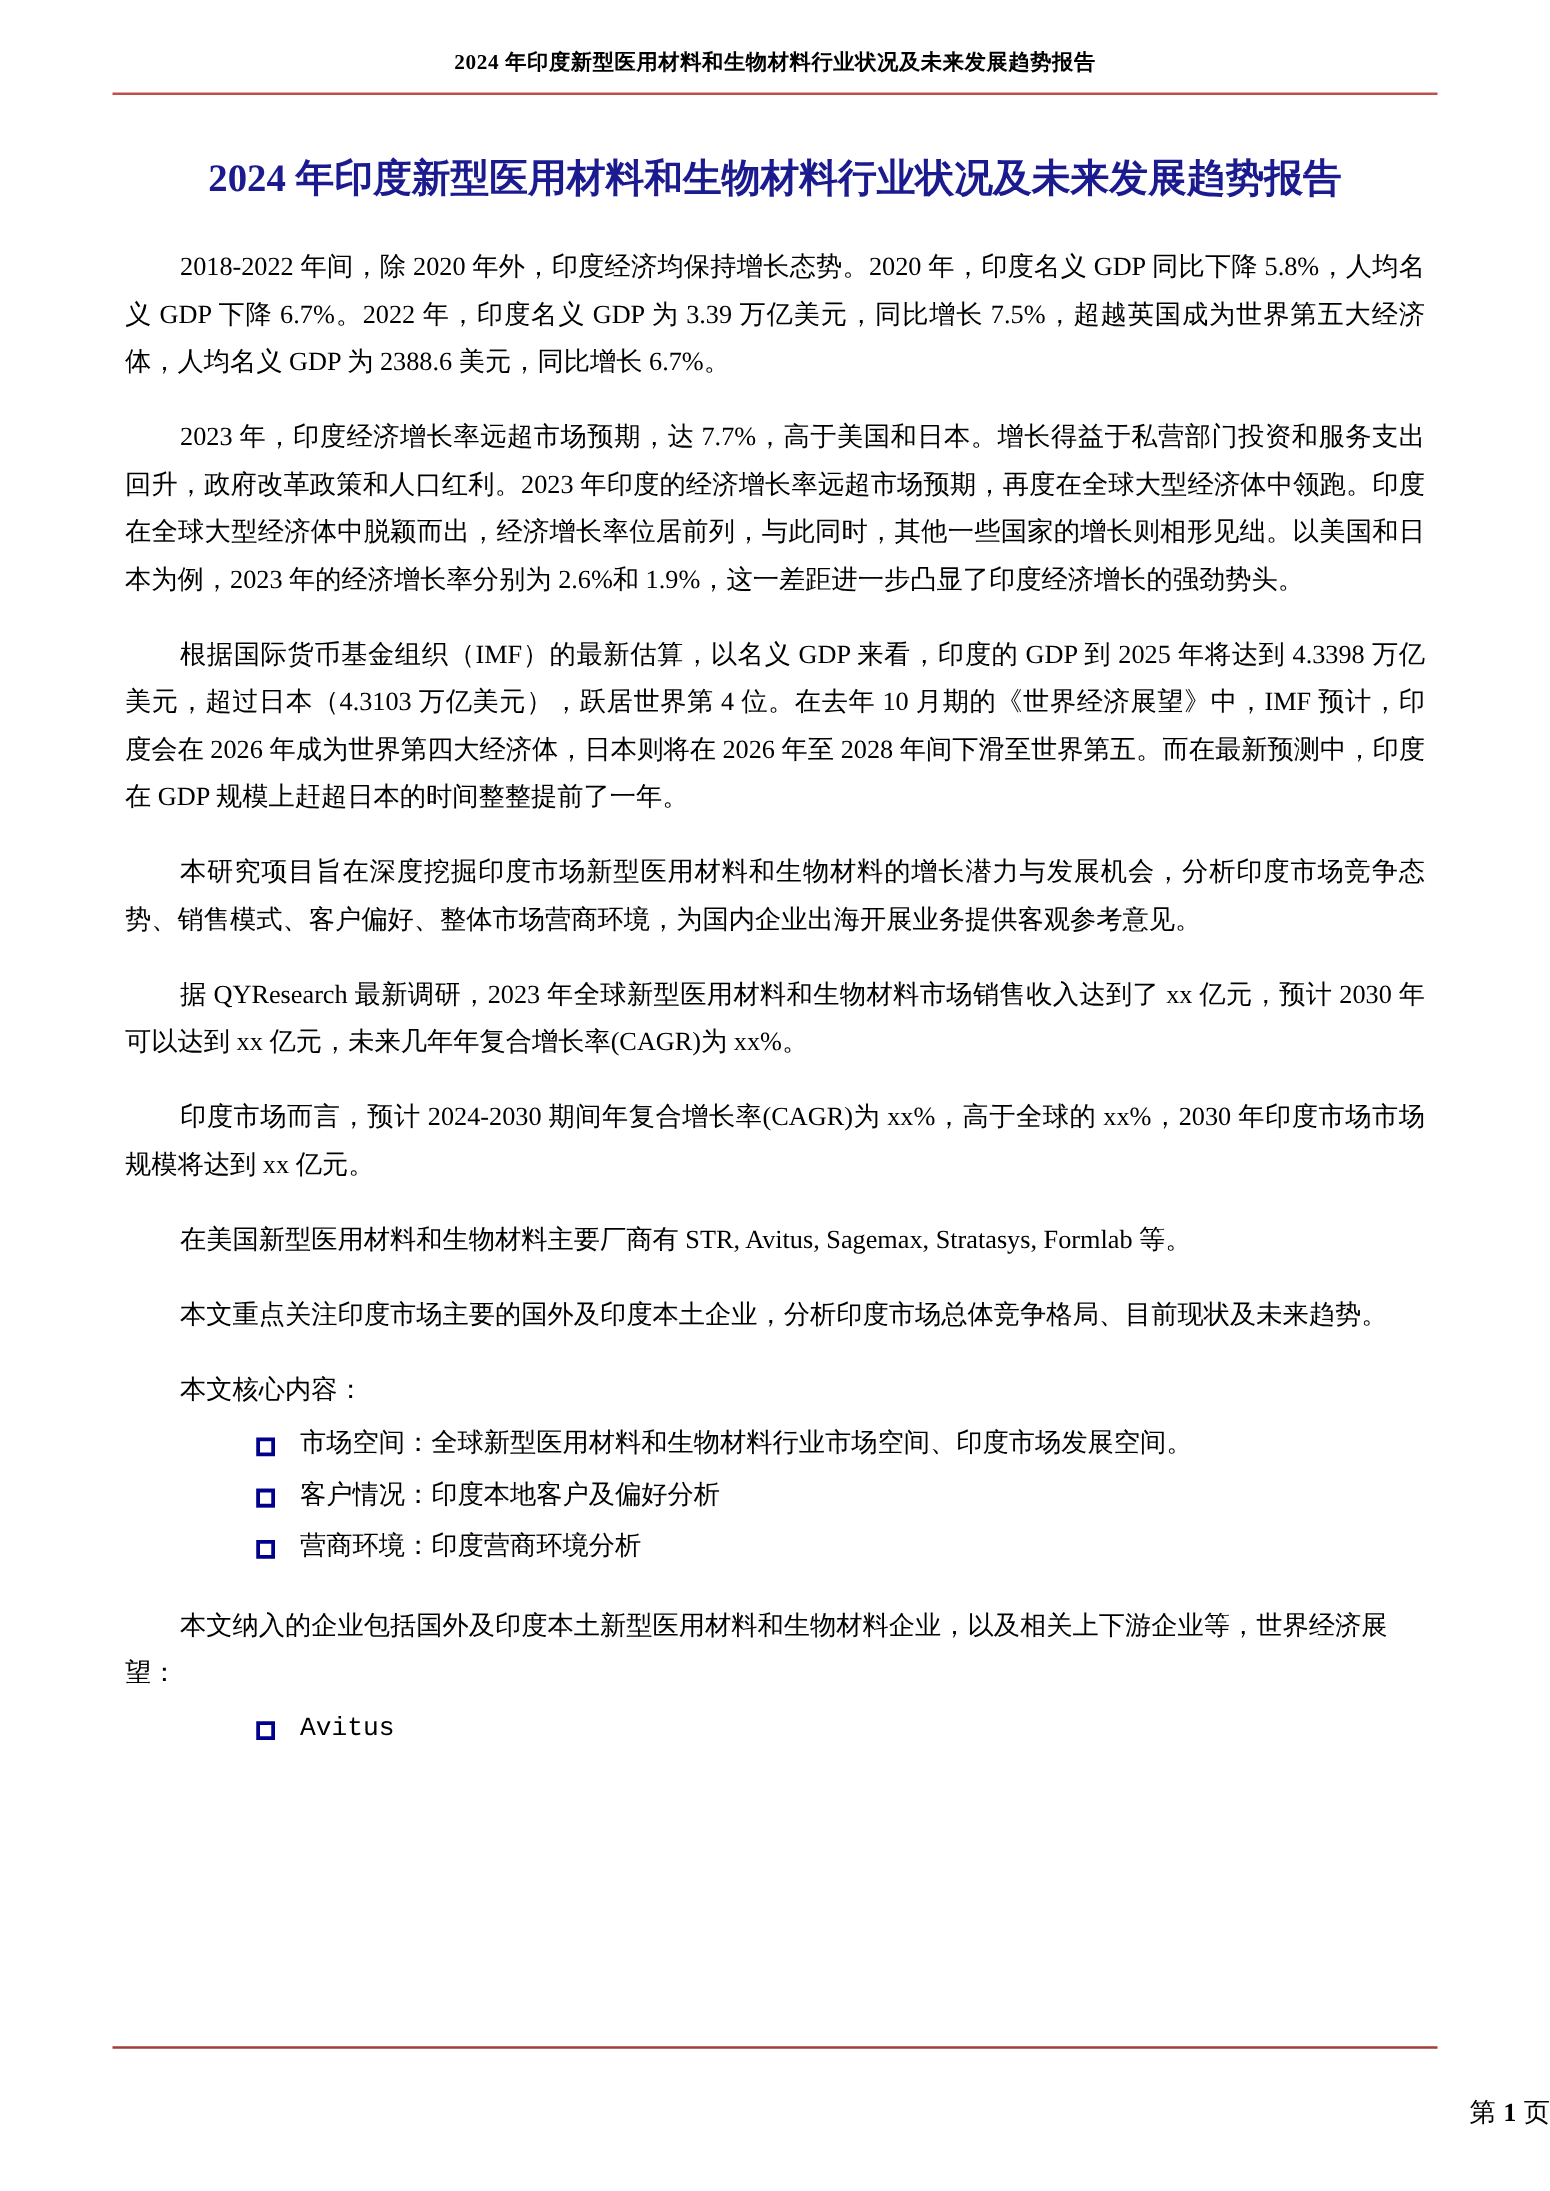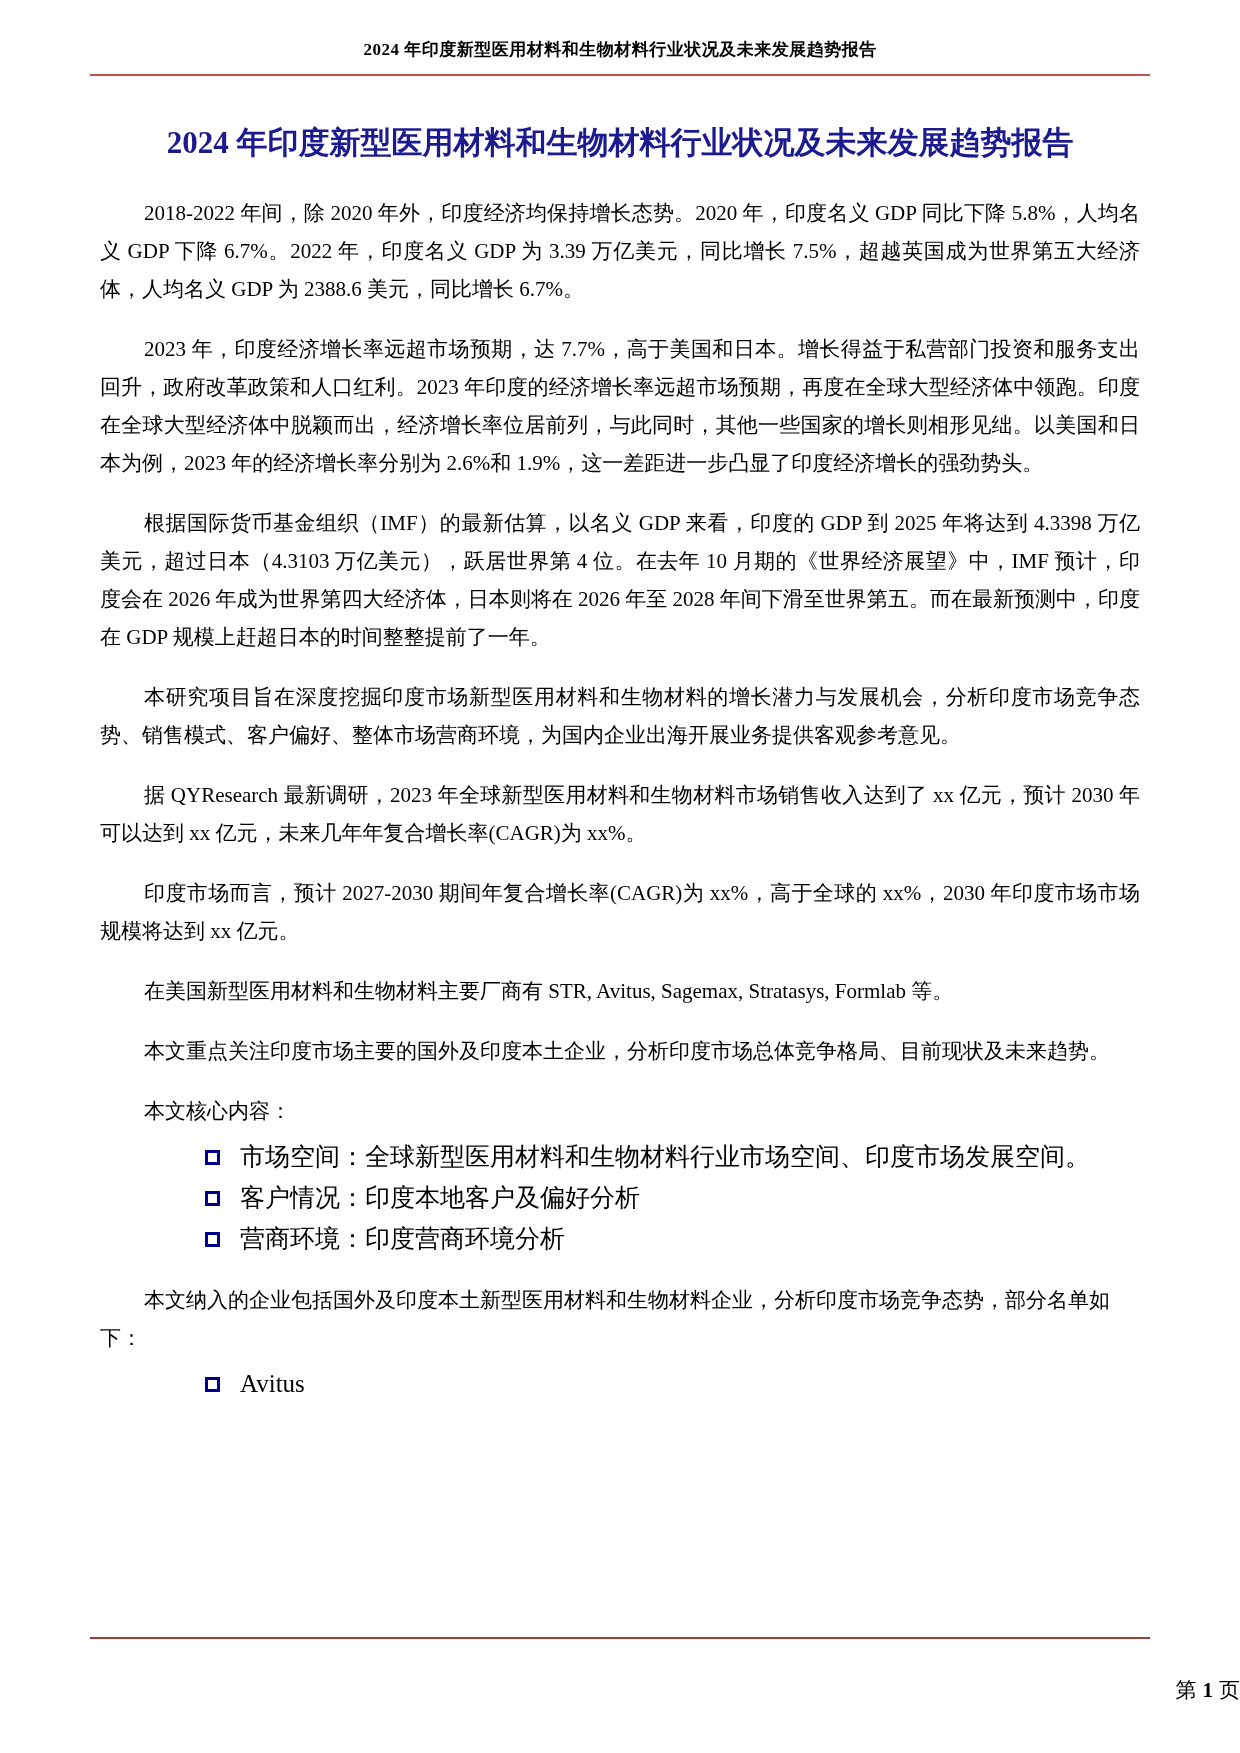--- a/index.html
+++ b/index.html
@@ -52,23 +52,24 @@
   }
   .bullet-list {
     margin: 0 0 22px 0;
   }
   .bullet-list.tight {
     margin-bottom: 0;
   }
   .bullet-item {
     position: relative;
     padding-left: 140px;
-    font-size: 25px;
+    font-size: 21px;
     line-height: 41px;
     text-align: justify;
+    font-family: Liberation Mono, monospace;
   }
   .bullet-item .sq {
     position: absolute;
     left: 105px;
     top: 14px;
     width: 9px;
     height: 9px;
     border: 3px solid #00008B;
     background: #ffffff;
     display: block;
@@ -106,21 +107,21 @@
 
   <div class="content">
 
     <div class="doc-title">2024 年印度新型医用材料和生物材料行业状况及未来发展趋势报告</div>
 
     <p class="body-para">2018-2022 年间，除 2020 年外，印度经济均保持增长态势。2020 年，印度名义 GDP 同比下降 5.8%，人均名义 GDP 下降 6.7%。2022 年，印度名义 GDP 为 3.39 万亿美元，同比增长 7.5%，超越英国成为世界第五大经济体，人均名义 GDP 为 2388.6 美元，同比增长 6.7%。</p>
     <p class="body-para">2023 年，印度经济增长率远超市场预期，达 7.7%，高于美国和日本。增长得益于私营部门投资和服务支出回升，政府改革政策和人口红利。2023 年印度的经济增长率远超市场预期，再度在全球大型经济体中领跑。印度在全球大型经济体中脱颖而出，经济增长率位居前列，与此同时，其他一些国家的增长则相形见绌。以美国和日本为例，2023 年的经济增长率分别为 2.6%和 1.9%，这一差距进一步凸显了印度经济增长的强劲势头。</p>
     <p class="body-para">根据国际货币基金组织（IMF）的最新估算，以名义 GDP 来看，印度的 GDP 到 2025 年将达到 4.3398 万亿美元，超过日本（4.3103 万亿美元），跃居世界第 4 位。在去年 10 月期的《世界经济展望》中，IMF 预计，印度会在 2026 年成为世界第四大经济体，日本则将在 2026 年至 2028 年间下滑至世界第五。而在最新预测中，印度在 GDP 规模上赶超日本的时间整整提前了一年。</p>
     <p class="body-para">本研究项目旨在深度挖掘印度市场新型医用材料和生物材料的增长潜力与发展机会，分析印度市场竞争态势、销售模式、客户偏好、整体市场营商环境，为国内企业出海开展业务提供客观参考意见。</p>
     <p class="body-para">据 QYResearch 最新调研，2023 年全球新型医用材料和生物材料市场销售收入达到了 xx 亿元，预计 2030 年可以达到 xx 亿元，未来几年年复合增长率(CAGR)为 xx%。</p>
-    <p class="body-para">印度市场而言，预计 2027-2030 期间年复合增长率(CAGR)为 xx%，高于全球的 xx%，2030 年印度市场市场规模将达到 xx 亿元。</p>
+    <p class="body-para">印度市场而言，预计 2024-2030 期间年复合增长率(CAGR)为 xx%，高于全球的 xx%，2030 年印度市场市场规模将达到 xx 亿元。</p>
     <p class="body-para">在美国新型医用材料和生物材料主要厂商有 STR, Avitus, Sagemax, Stratasys, Formlab 等。</p>
     <p class="body-para">本文重点关注印度市场主要的国外及印度本土企业，分析印度市场总体竞争格局、目前现状及未来趋势。</p>
 
     <p class="lead-para">本文核心内容：</p>
 
     <div class="bullet-list">
       <div class="bullet-item">
         <span class="sq"></span>
         <span>市场空间：全球新型医用材料和生物材料行业市场空间、印度市场发展空间。</span>
       </div>
@@ -133,21 +134,21 @@
       <div class="bullet-item">
         <span class="sq"></span>
         <span>客户情况：印度本地客户及偏好分析</span>
       </div>
       <div class="bullet-item">
         <span class="sq"></span>
         <span>营商环境：印度营商环境分析</span>
       </div>
     </div>
 
-    <p class="lead-para">本文纳入的企业包括国外及印度本土新型医用材料和生物材料企业，分析印度市场竞争态势，部分名单如下：</p>
+    <p class="lead-para">本文纳入的企业包括国外及印度本土新型医用材料和生物材料企业，以及相关上下游企业等，世界经济展望：</p>
 
     <div class="bullet-list tight">
       <div class="bullet-item">
         <span class="sq"></span>
         <span>Avitus</span>
       </div>
     </div>
 
   </div>
 

